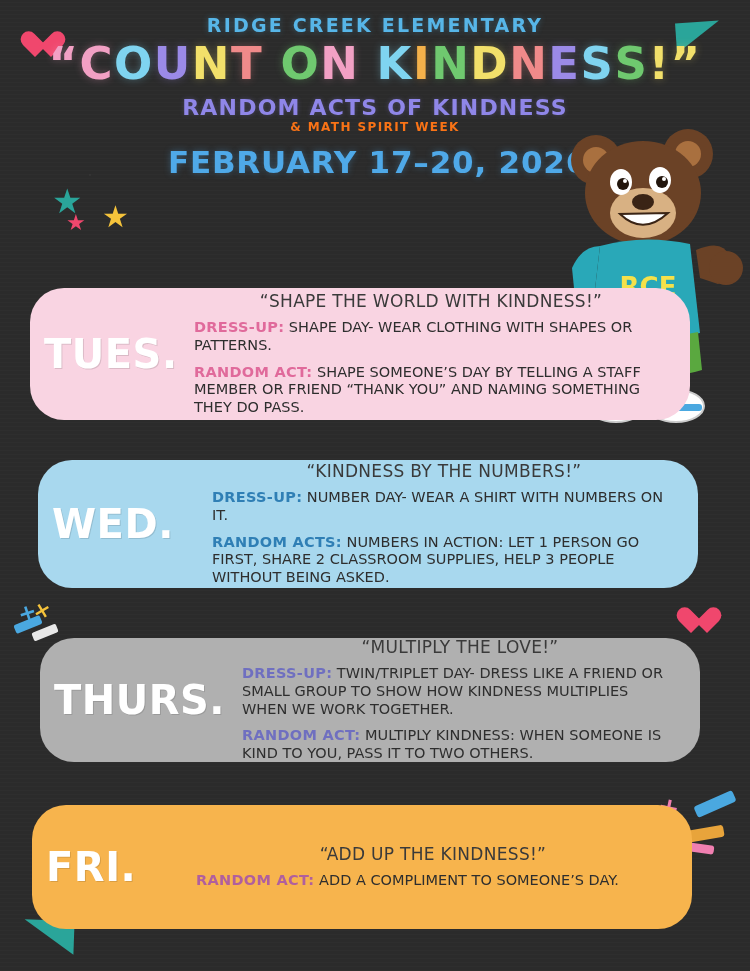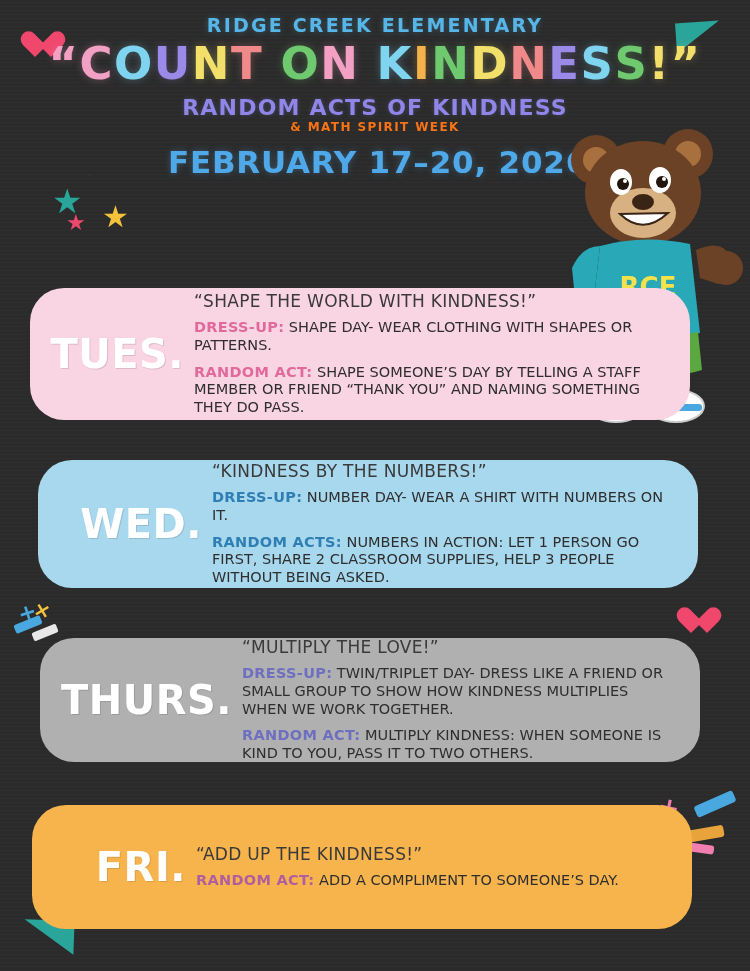--- a/index.html
+++ b/index.html
@@ -97,31 +97,31 @@
     box-sizing: border-box;
     padding: 10px 18px 10px 14px;
   }
   .day-label {
     font-family: "DejaVu Sans", sans-serif;
     font-weight: bold;
     color: #ffffff;
     font-size: 40px;
     letter-spacing: 0.5px;
     flex: 0 0 auto;
-    text-align: right;
+    text-align: left;
     line-height: 1;
     text-shadow: 1px 1px 0 rgba(0,0,0,0.12);
   }
   .card-body {
     flex: 1 1 auto;
     padding-left: 10px;
     padding-right: 4px;
   }
   .card-title {
-    text-align: left;
+    text-align: center;
     font-family: "DejaVu Sans", sans-serif;
     font-size: 17px;
     color: #3a3a3a;
     margin-bottom: 8px;
     letter-spacing: 0.3px;
   }
   .line {
     font-family: "DejaVu Sans", sans-serif;
     font-size: 14.5px;
     color: #2e2e2e;

